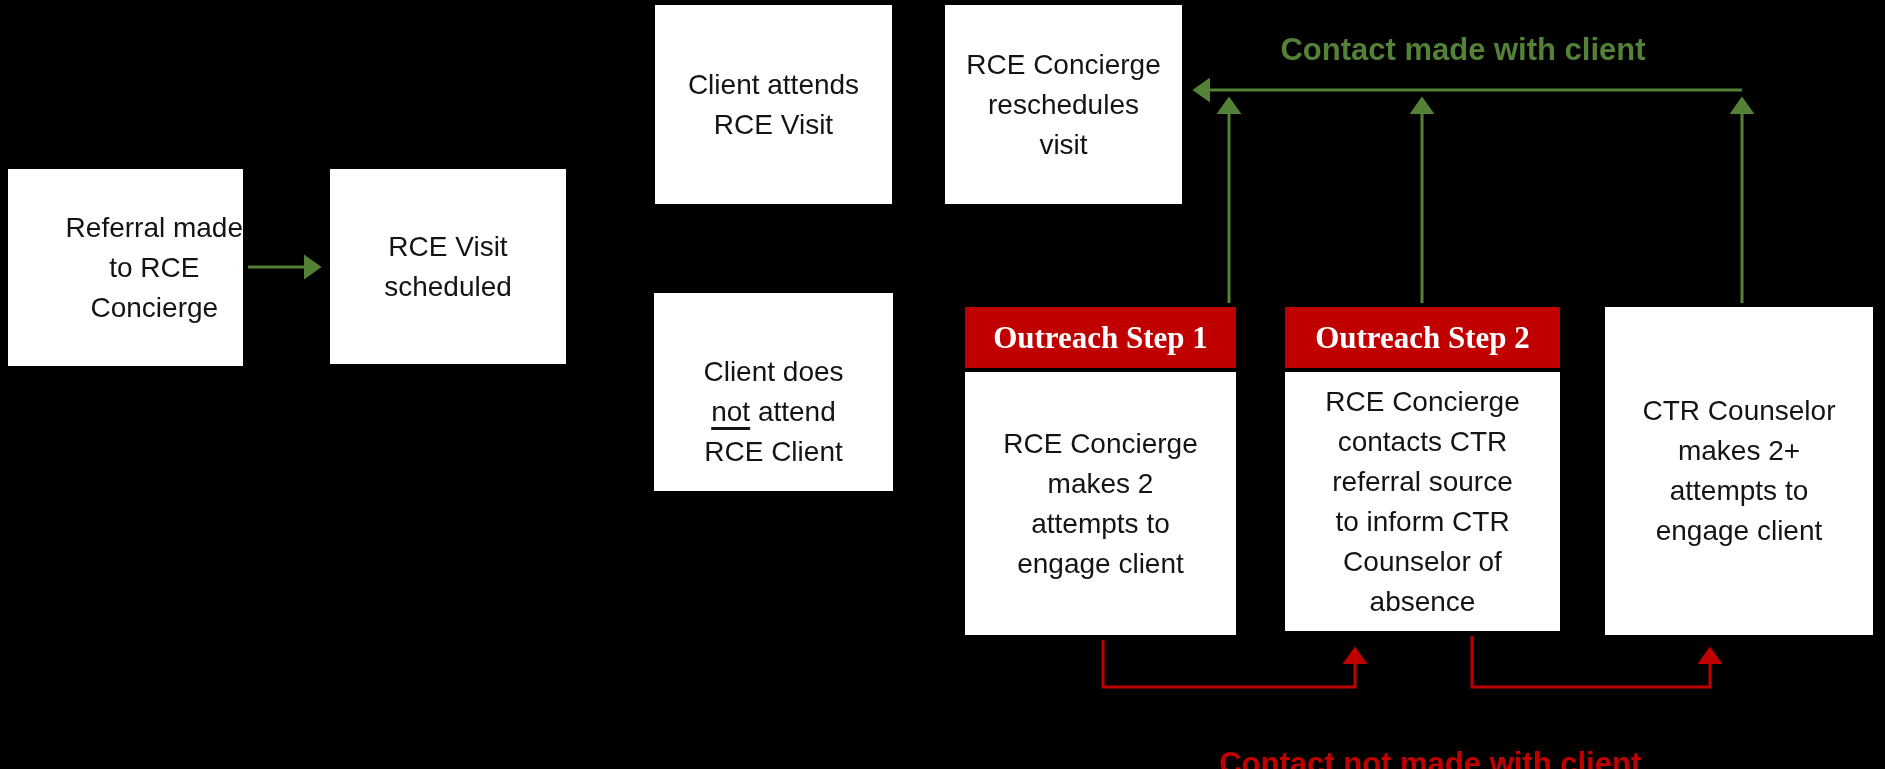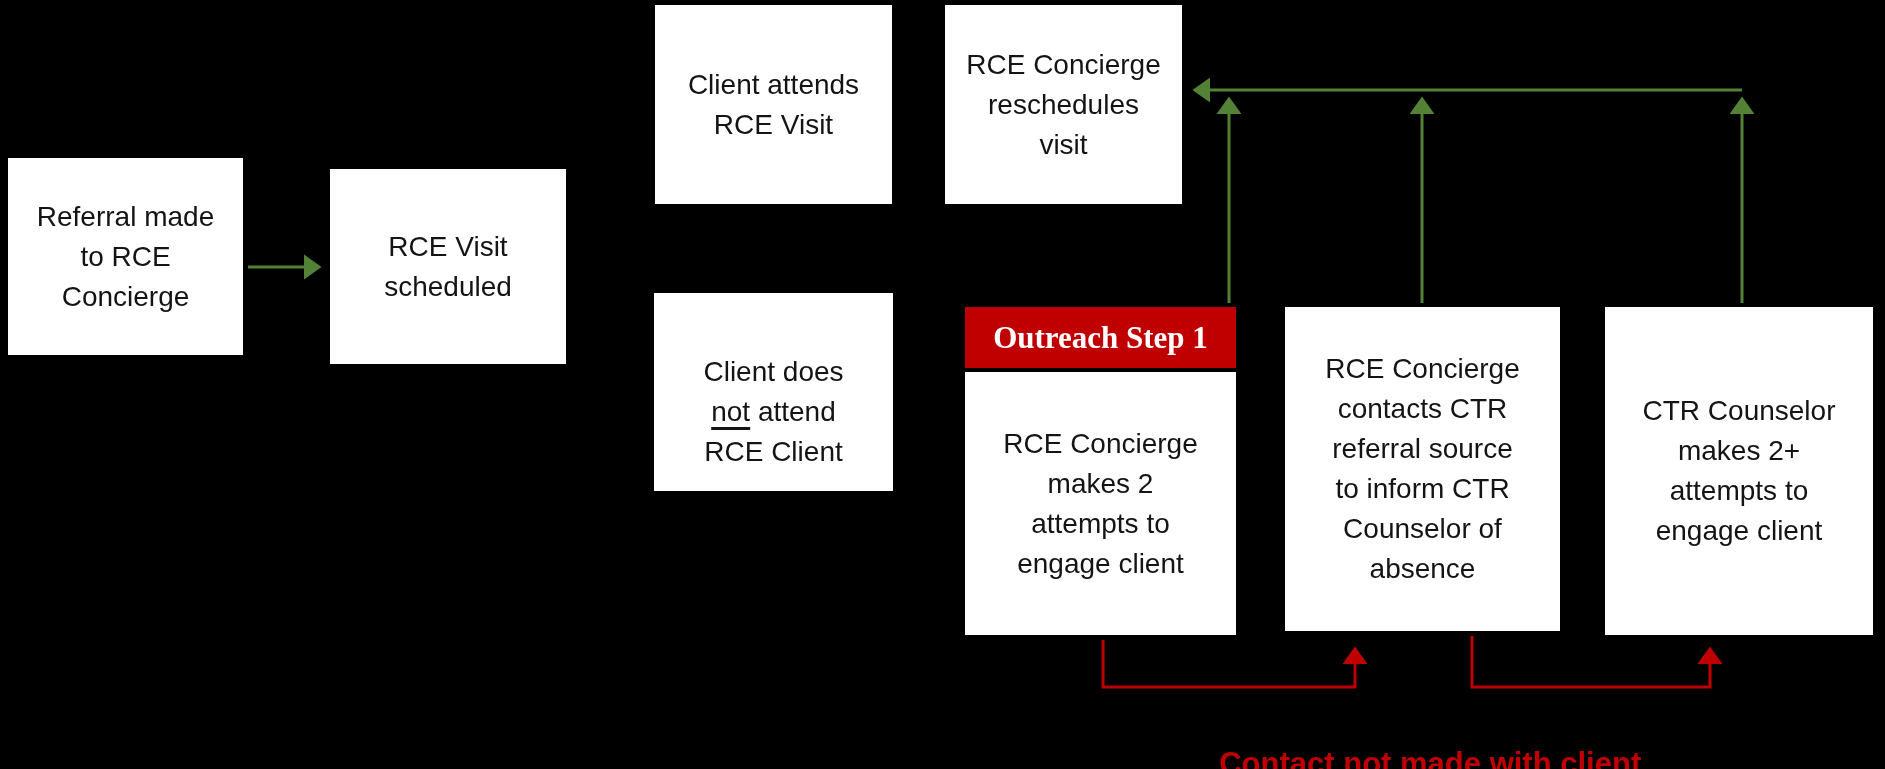--- a/index.html
+++ b/index.html
@@ -67,21 +67,21 @@
 
     <line class="stroke-green" x1="1742" y1="90" x2="1196" y2="90" marker-end="url(#ah-green)"></line>
     <line class="stroke-green" x1="1229" y1="303" x2="1229" y2="100" marker-end="url(#ah-green)"></line>
     <line class="stroke-green" x1="1422" y1="303" x2="1422" y2="100" marker-end="url(#ah-green)"></line>
     <line class="stroke-green" x1="1742" y1="303" x2="1742" y2="100" marker-end="url(#ah-green)"></line>
 
     <polyline class="stroke-red" points="1103,640 1103,687 1355,687 1355,650" marker-end="url(#ah-red)"></polyline>
     <polyline class="stroke-red" points="1472,636 1472,687 1710,687 1710,650" marker-end="url(#ah-red)"></polyline>
   </svg>
 
-  <div class="box" style="left:6px;top:156px;width:239px;height:201px;">
+  <div class="box" style="left:6px;top:167px;width:239px;height:201px;justify-content:flex-end;">
     <div class="box-text">Referral made
 to RCE
 Concierge</div>
   </div>
 
   <div class="box" style="left:328px;top:167px;width:240px;height:199px;">
     <div class="box-text">RCE Visit
 scheduled</div>
   </div>
 
@@ -108,37 +108,39 @@
     <div class="step-header">Outreach Step 1</div>
     <div class="step-body">
       <div class="box-text">RCE Concierge
 makes 2
 attempts to
 engage client</div>
     </div>
   </div>
 
   <div class="stepbox" style="left:1283px;top:305px;width:279px;height:328px;">
+    <div class="step-header">Outreach Step 2</div>
     <div class="step-body">
       <div class="box-text">RCE Concierge
 contacts CTR
 referral source
 to inform CTR
 Counselor of
 absence</div>
     </div>
   </div>
 
   <div class="stepbox" style="left:1603px;top:305px;width:272px;height:332px;">
     <div class="step-body">
       <div class="box-text">CTR Counselor
 makes 2+
 attempts to
 engage client</div>
     </div>
   </div>
 
+  <div class="flow-label label-green" style="left:1463px;top:30px;">Contact made with client</div>
 
   <div class="flow-label label-red" style="left:1413px;top:704px;">
     <span>Contact </span><span class="u">not</span><span> made with client</span>
   </div>
 
 </div>
 
 </body></html>

